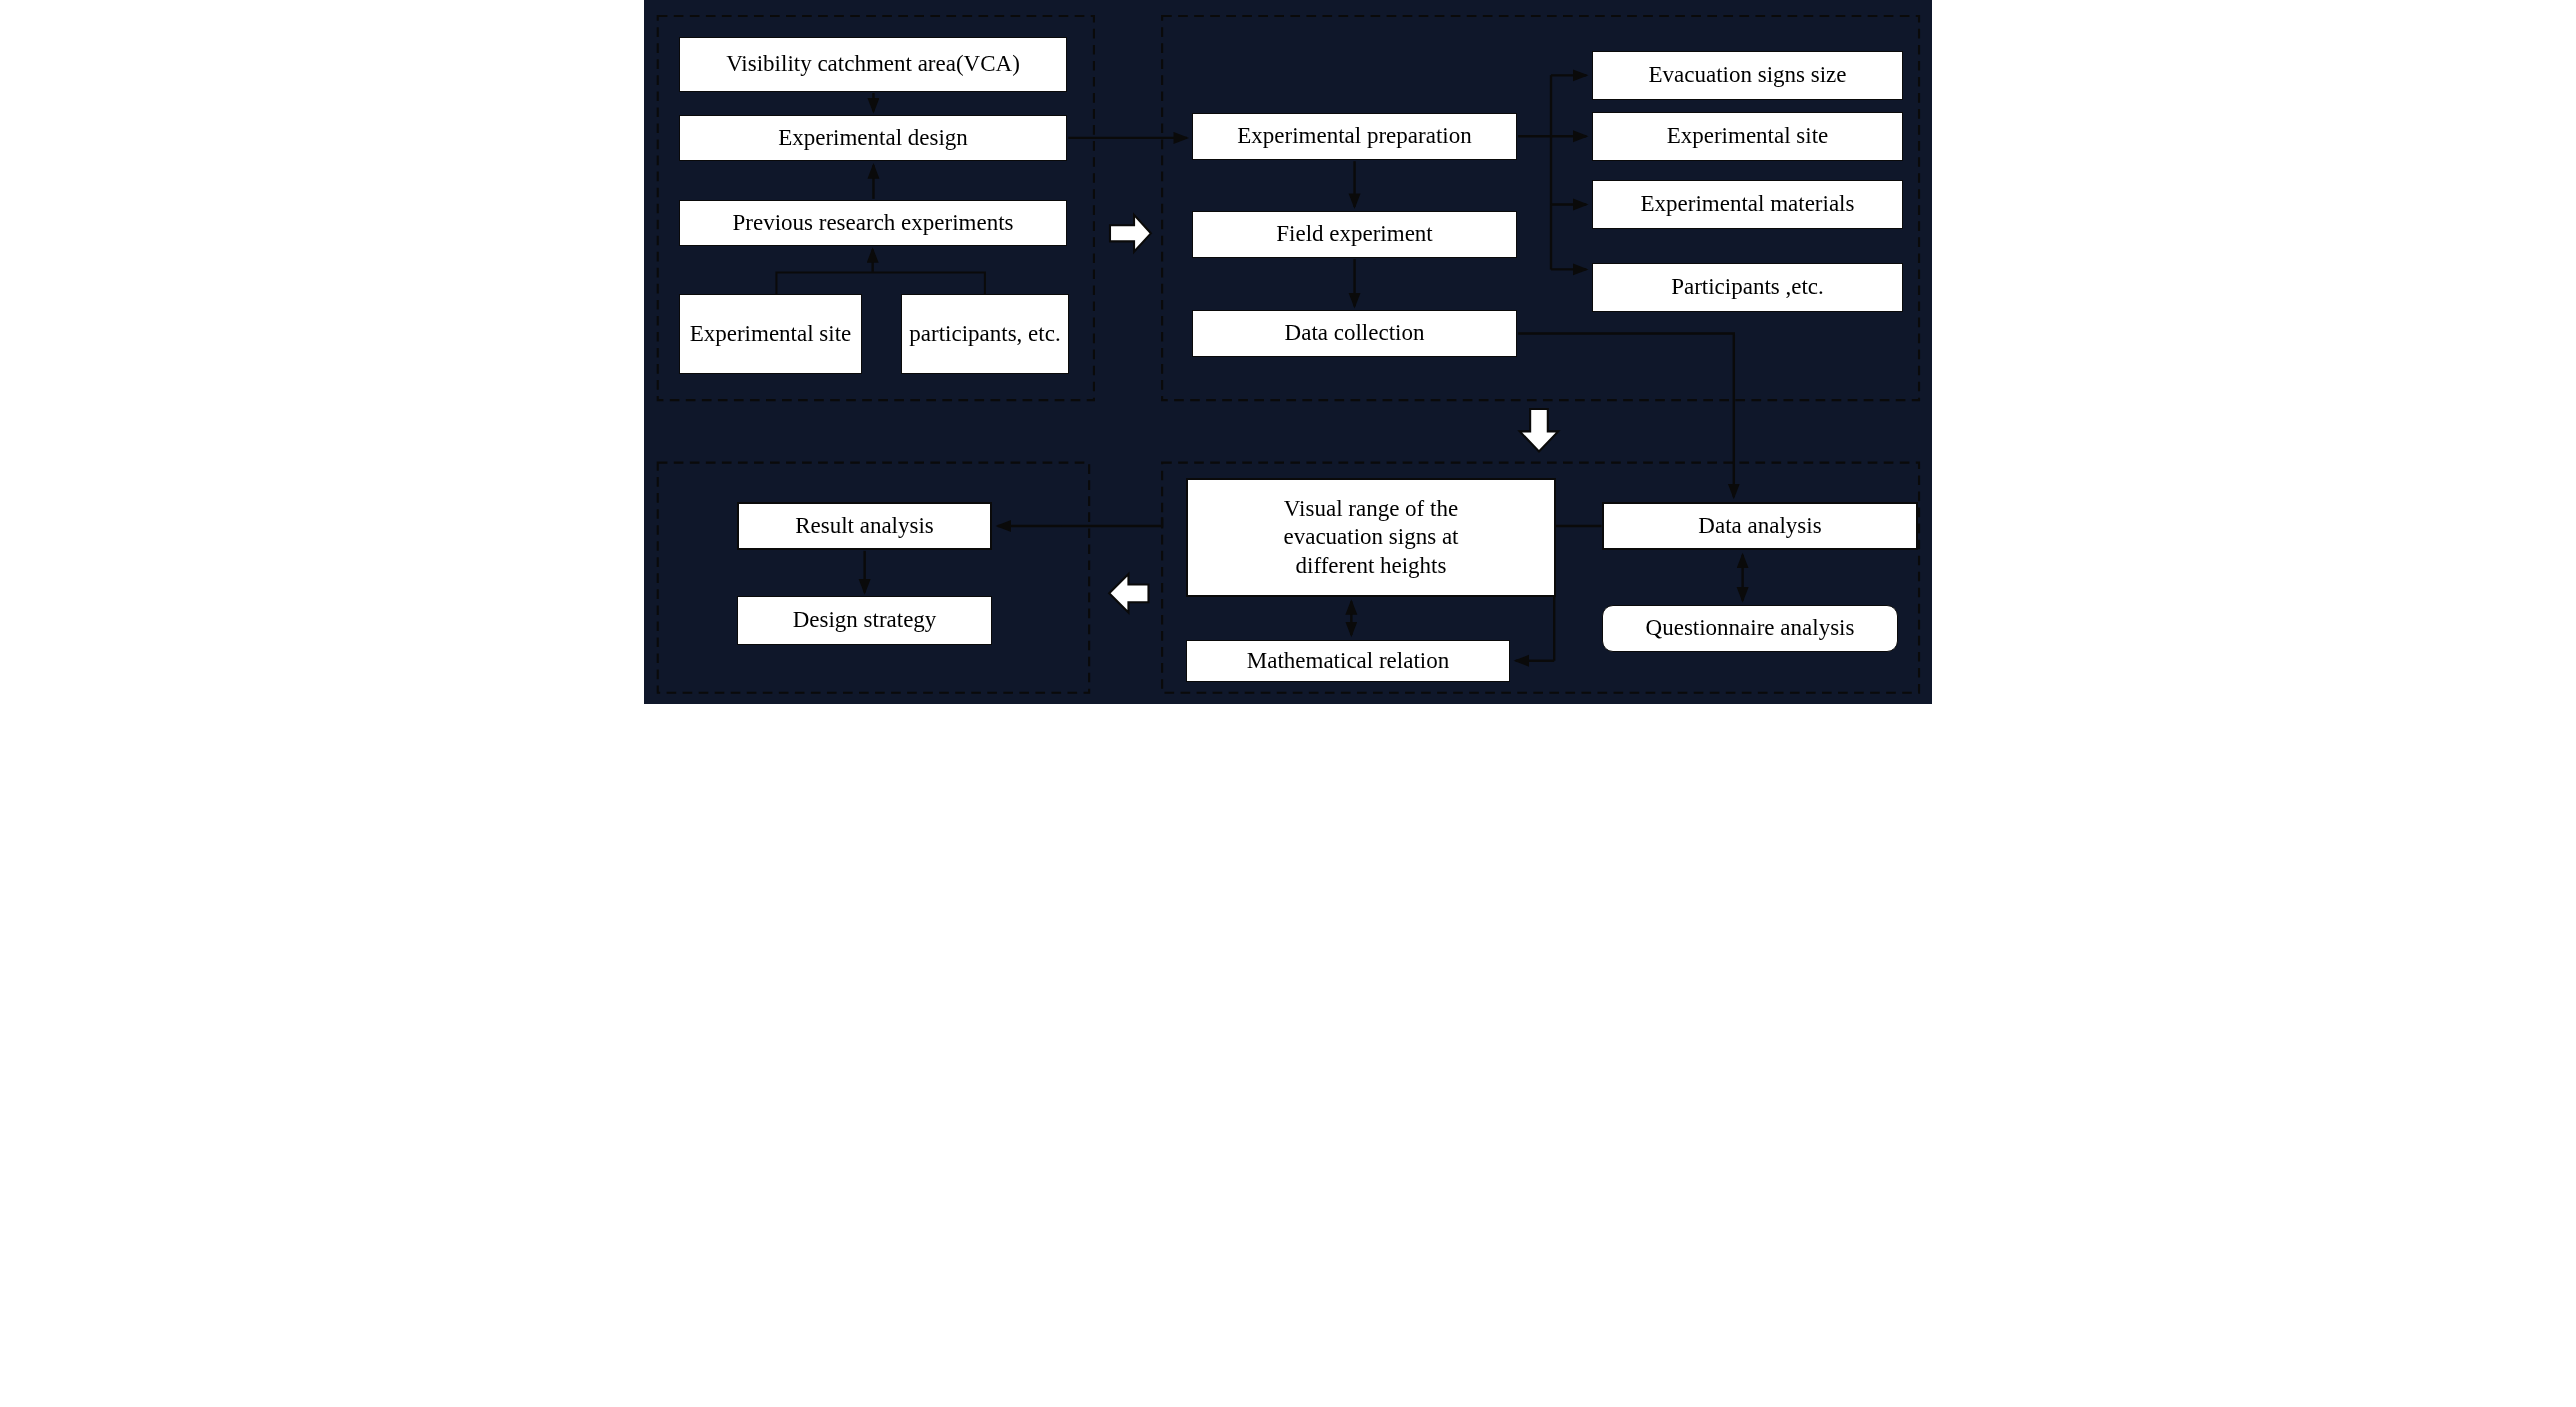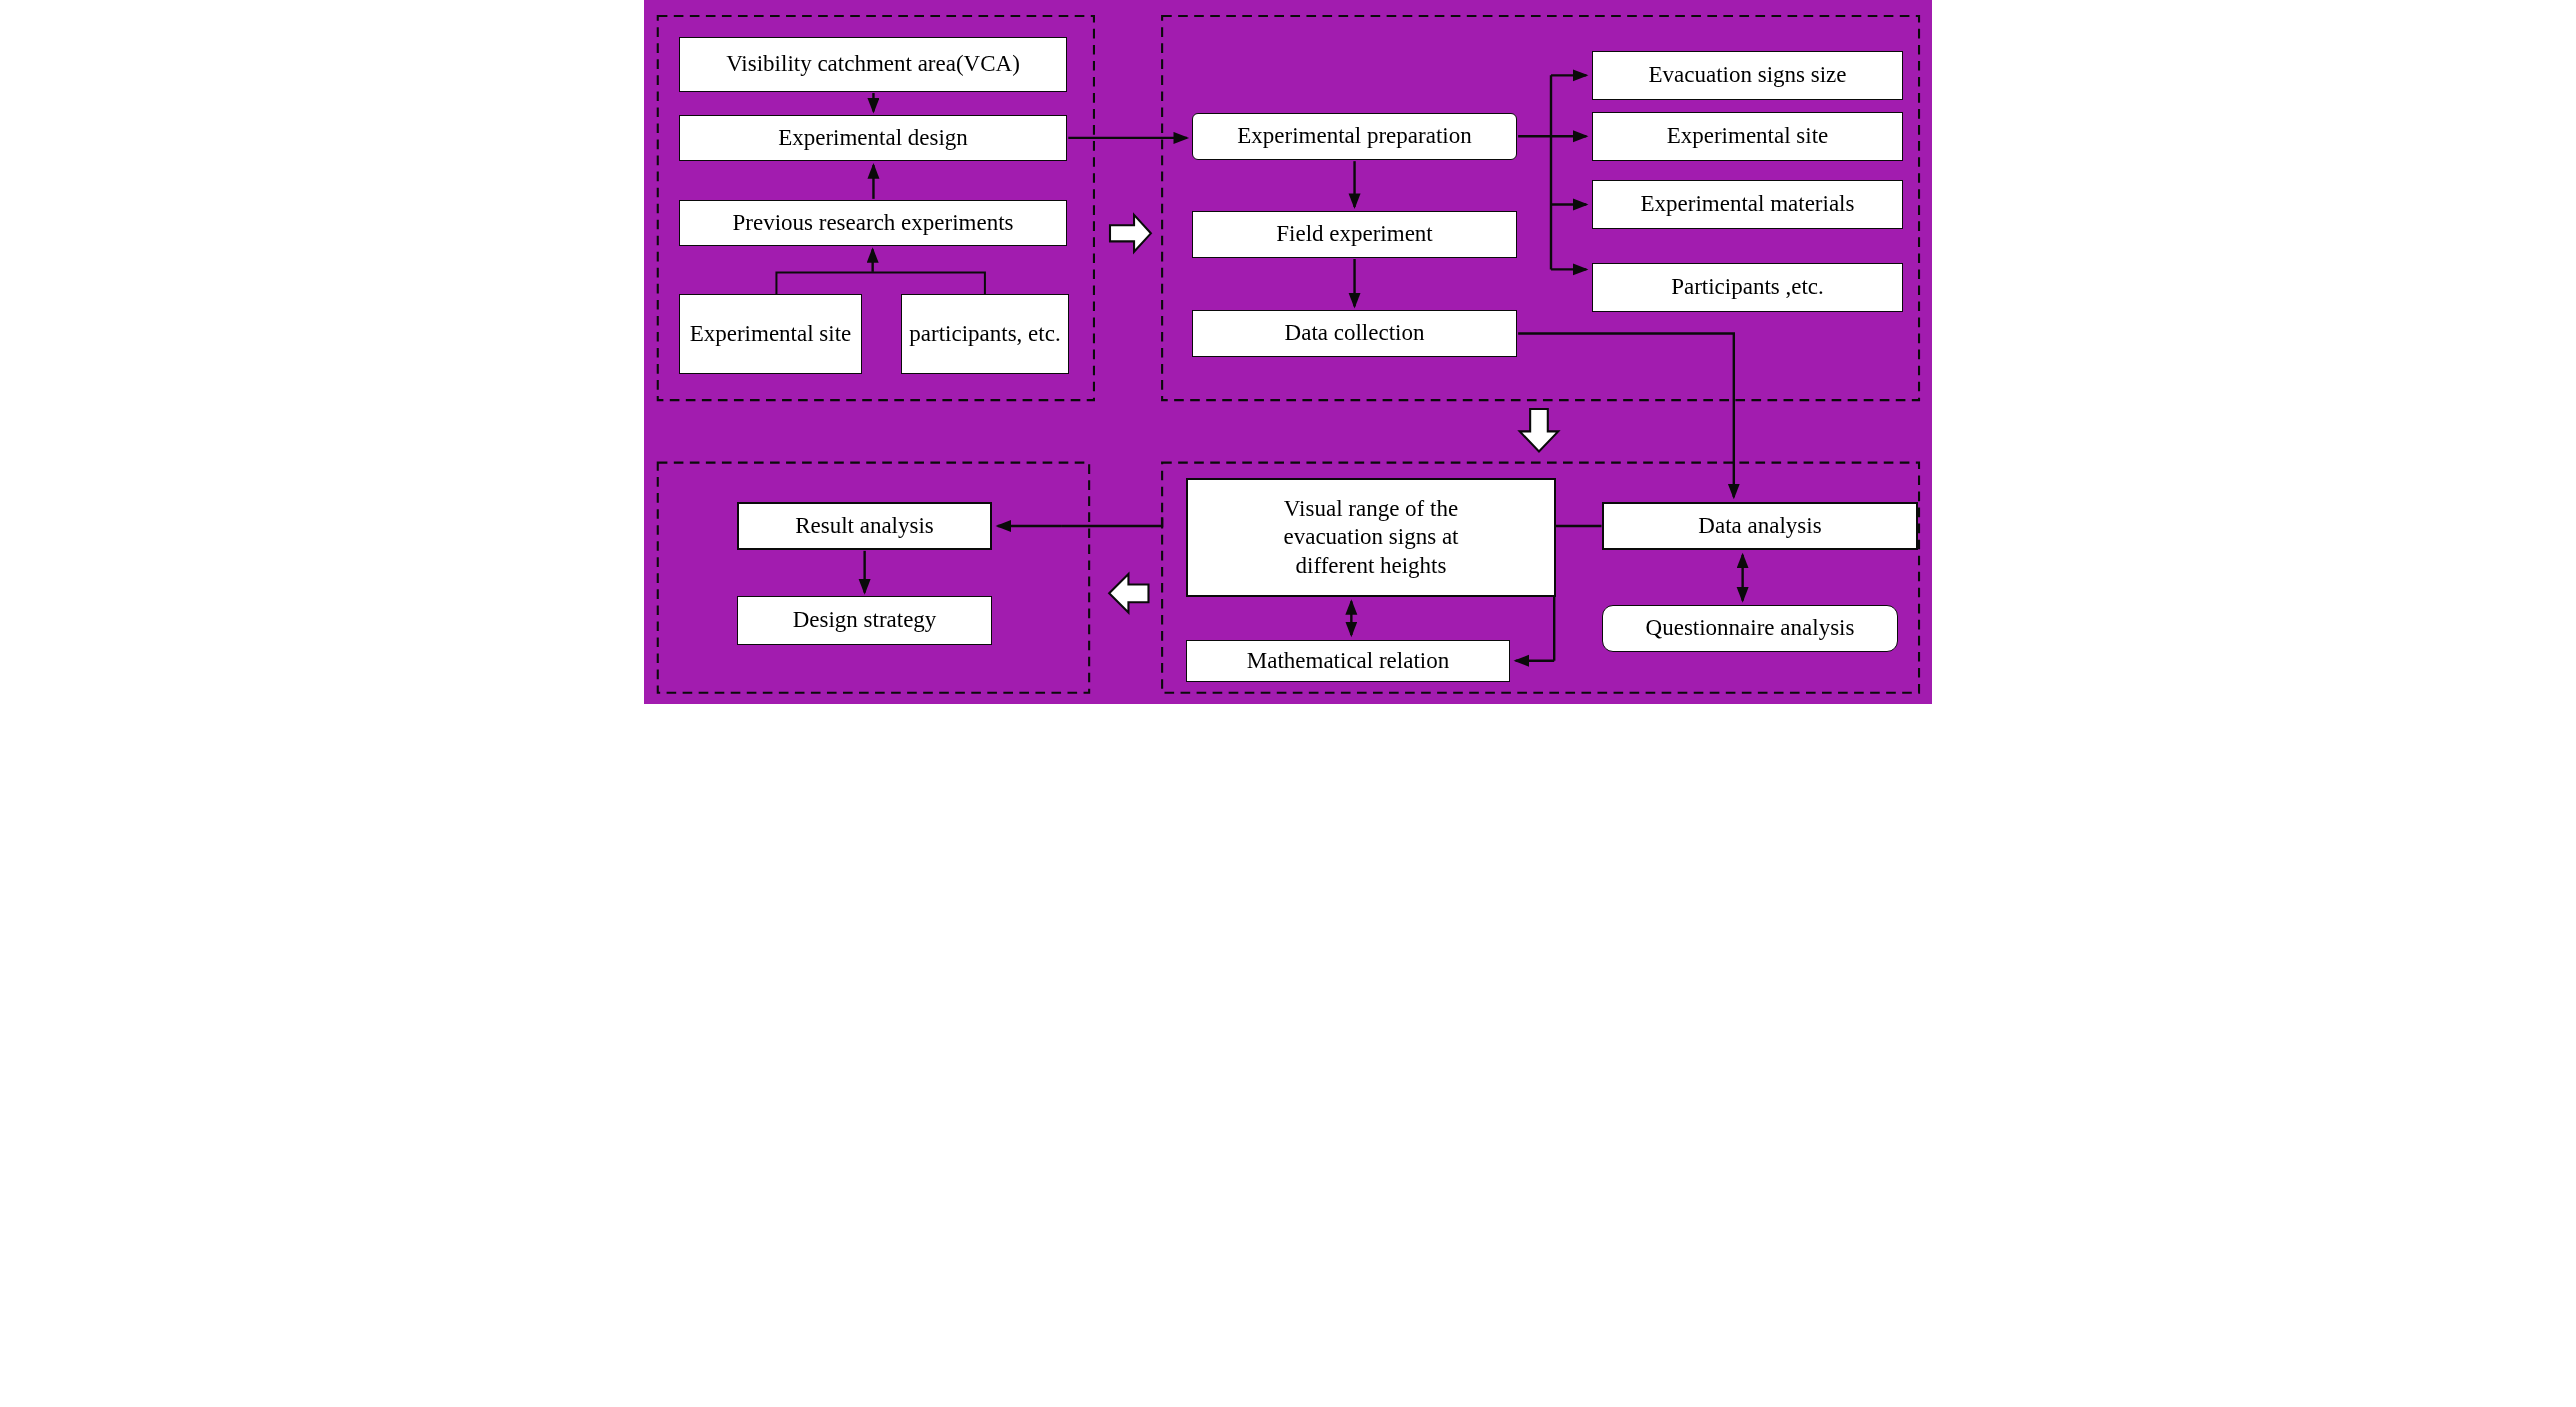--- a/index.html
+++ b/index.html
@@ -5,21 +5,21 @@
   html, body {
     margin: 0;
     padding: 0;
     background: #ffffff;
   }
   .diagram {
     position: relative;
     width: 1288px;
     height: 704px;
     margin: 0 auto;
-    background: #a21caf;
+    background: #0f172a;
     font-family: "Liberation Serif", "DejaVu Serif", serif;
     color: #000000;
   }
   .layer {
     position: absolute;
     left: 0; top: 0;
     width: 100%; height: 100%;
   }
   .node {
     position: absolute;
@@ -118,21 +118,21 @@
   </div>
 
   <div class="node" style="left:35px; top:294px; width:183px; height:80px;">
     <span class="lbl">Experimental site</span>
   </div>
 
   <div class="node" style="left:257px; top:294px; width:168px; height:80px;">
     <span class="lbl">participants, etc.</span>
   </div>
 
-  <div class="node" style="left:548px; top:113px; width:325px; height:47px;border-radius:6px;">
+  <div class="node" style="left:548px; top:113px; width:325px; height:47px;">
     <span class="lbl">Experimental preparation</span>
   </div>
 
   <div class="node" style="left:548px; top:211px; width:325px; height:47px;">
     <span class="lbl">Field experiment</span>
   </div>
 
   <div class="node" style="left:948px; top:51px; width:311px; height:49px;">
     <span class="lbl">Evacuation signs size</span>
   </div>

